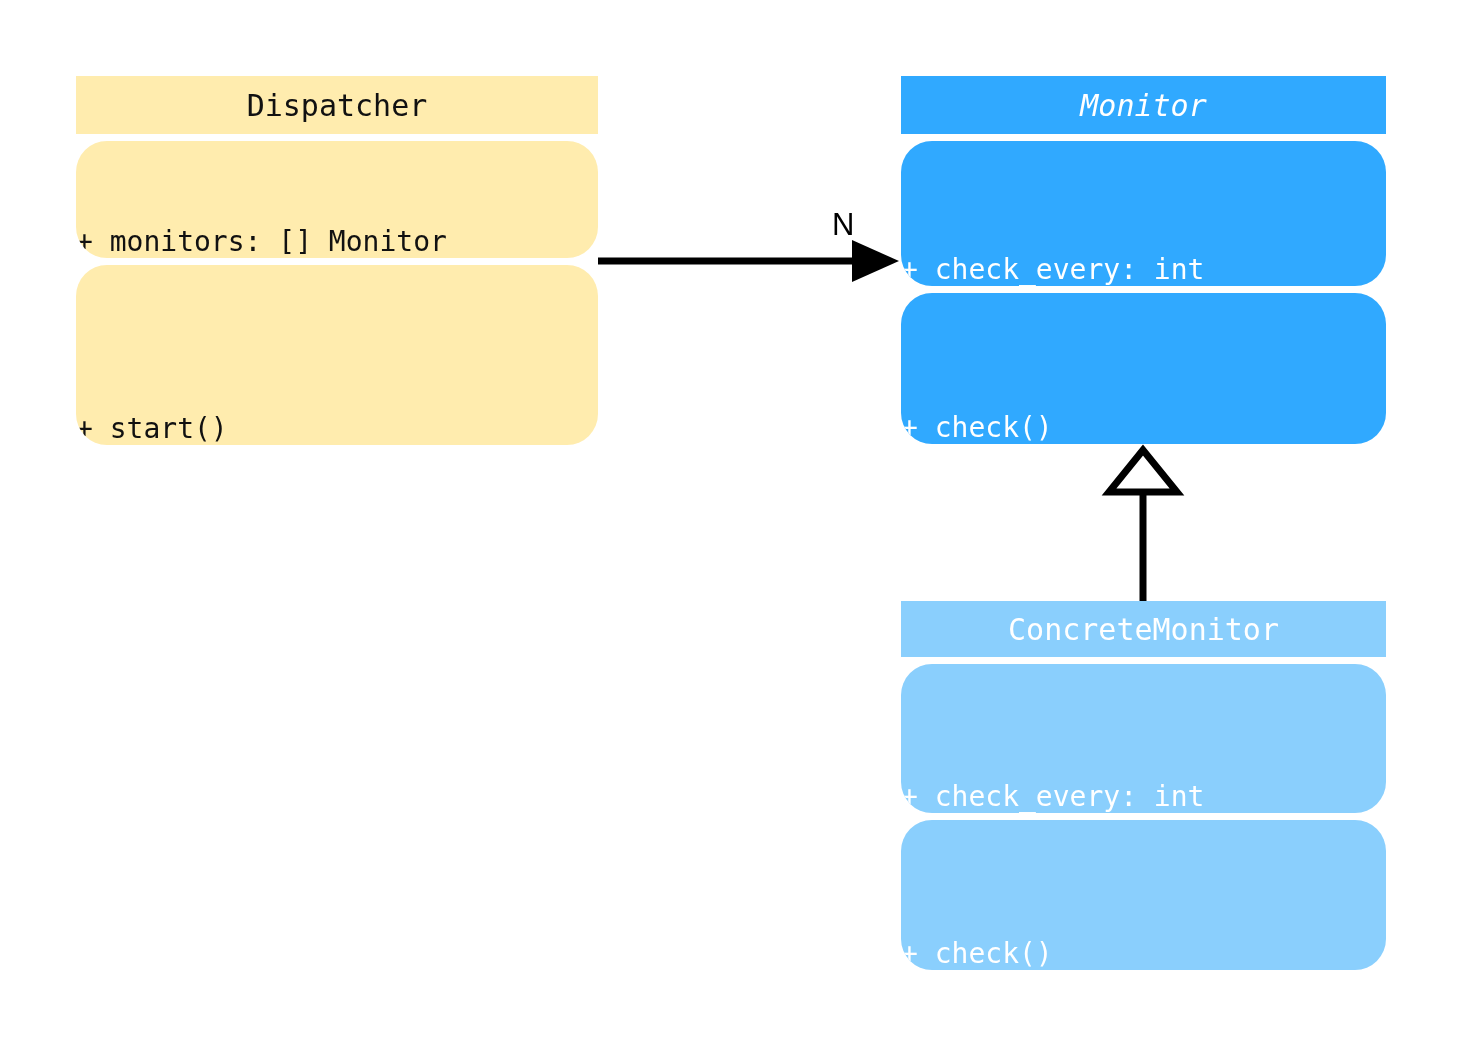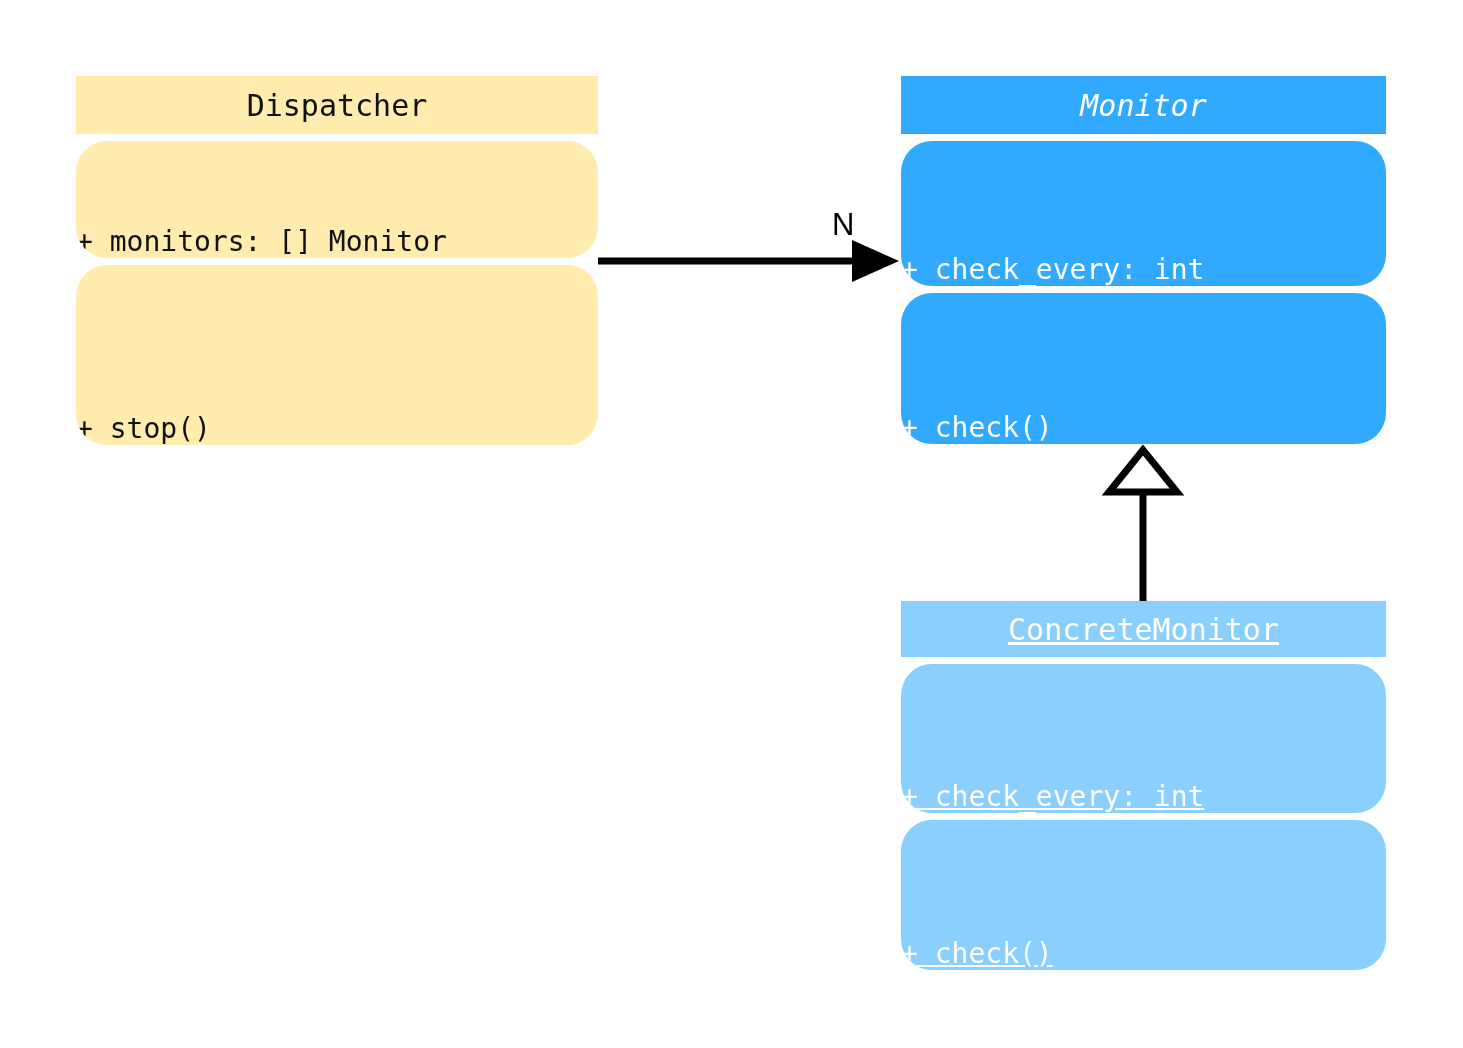--- a/index.html
+++ b/index.html
@@ -92,21 +92,21 @@
   #monitor-class .sec-methods { height: 151px; }
 
   
   #concrete-monitor-class {
     left: 901px;
     top: 601px;
     width: 485px;
     height: 369px;
     color: #ffffff;
   }
-  #concrete-monitor-class .compartment { background: #8acffd; text-decoration: underline; }
+  #concrete-monitor-class .compartment { background: #8acffd; }
   #concrete-monitor-class .header { height: 56px; }
   #concrete-monitor-class .sec-attrs { height: 149px; }
   #concrete-monitor-class .sec-methods { height: 150px; }
 
   
   .connector-svg {
     position: absolute;
     left: 0; top: 0;
     width: 1463px;
     height: 1048px;
@@ -132,21 +132,21 @@
   <div class="uml-class" id="dispatcher-class">
     <div class="compartment header">
       <span class="class-title">Dispatcher</span>
     </div>
     <div class="divider"></div>
     <div class="compartment body sec-attrs">
       <span class="member">+ monitors: [] Monitor</span>
     </div>
     <div class="divider"></div>
     <div class="compartment body sec-methods">
-      <span class="member">+ stop()</span>
+      <span class="member">+ start()</span>
     </div>
   </div>
 
   <div class="uml-class" id="monitor-class">
     <div class="compartment header">
       <span class="class-title abstract">Monitor</span>
     </div>
     <div class="divider"></div>
     <div class="compartment body sec-attrs">
       <span class="member">+ check_every: int</span>

